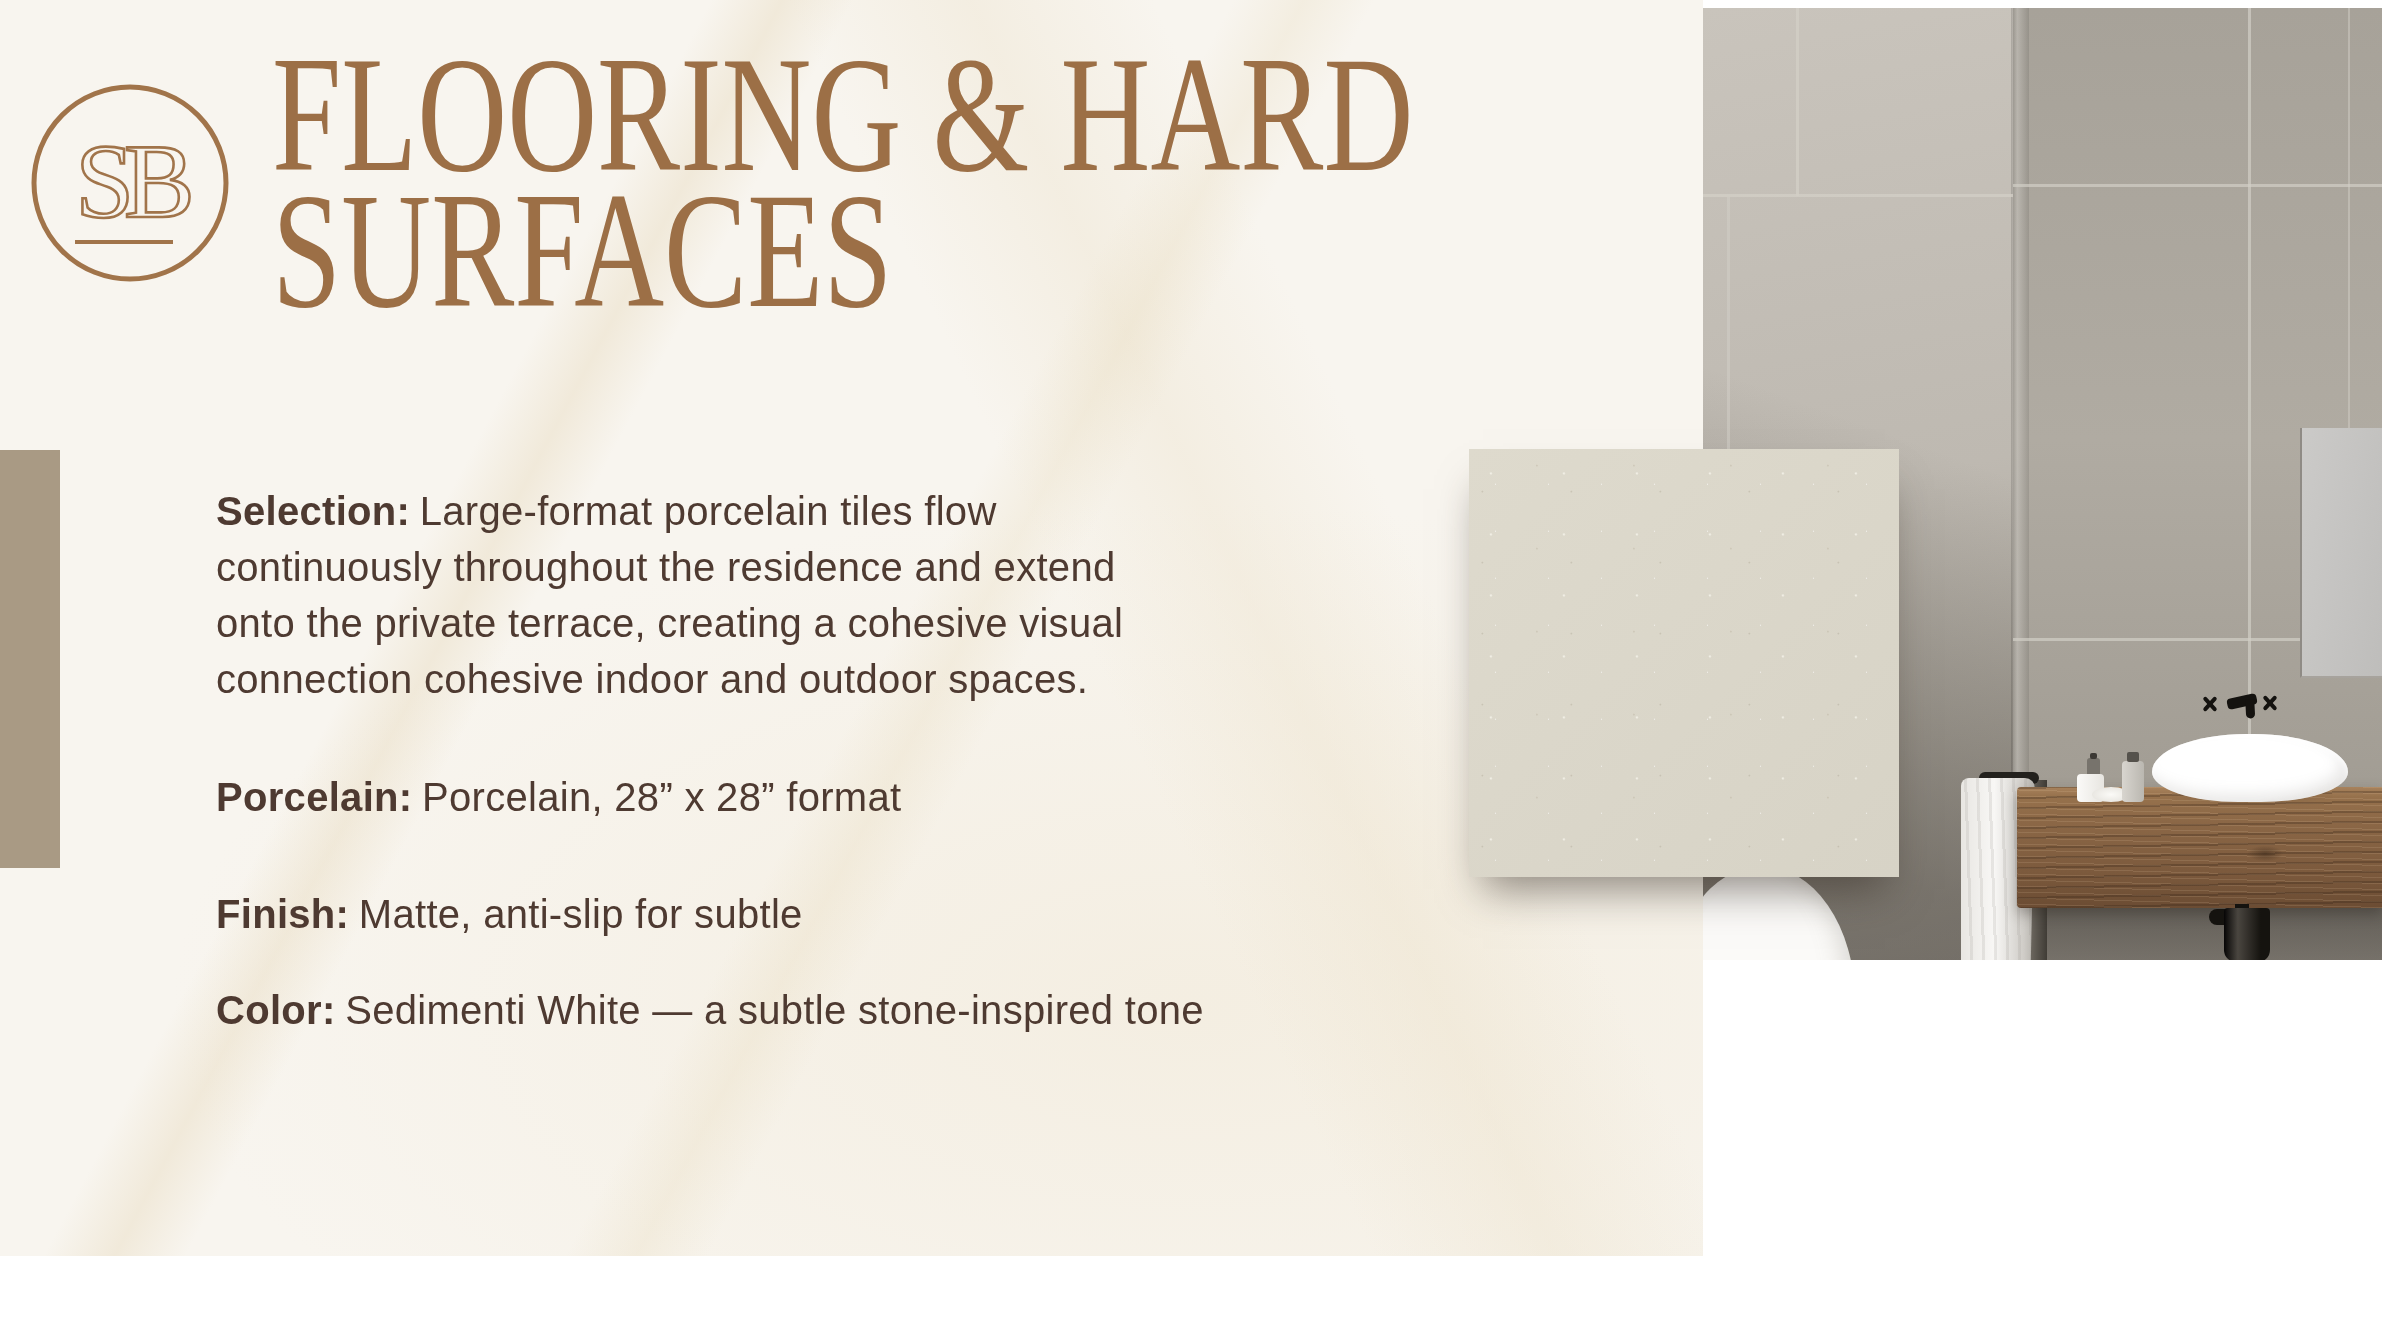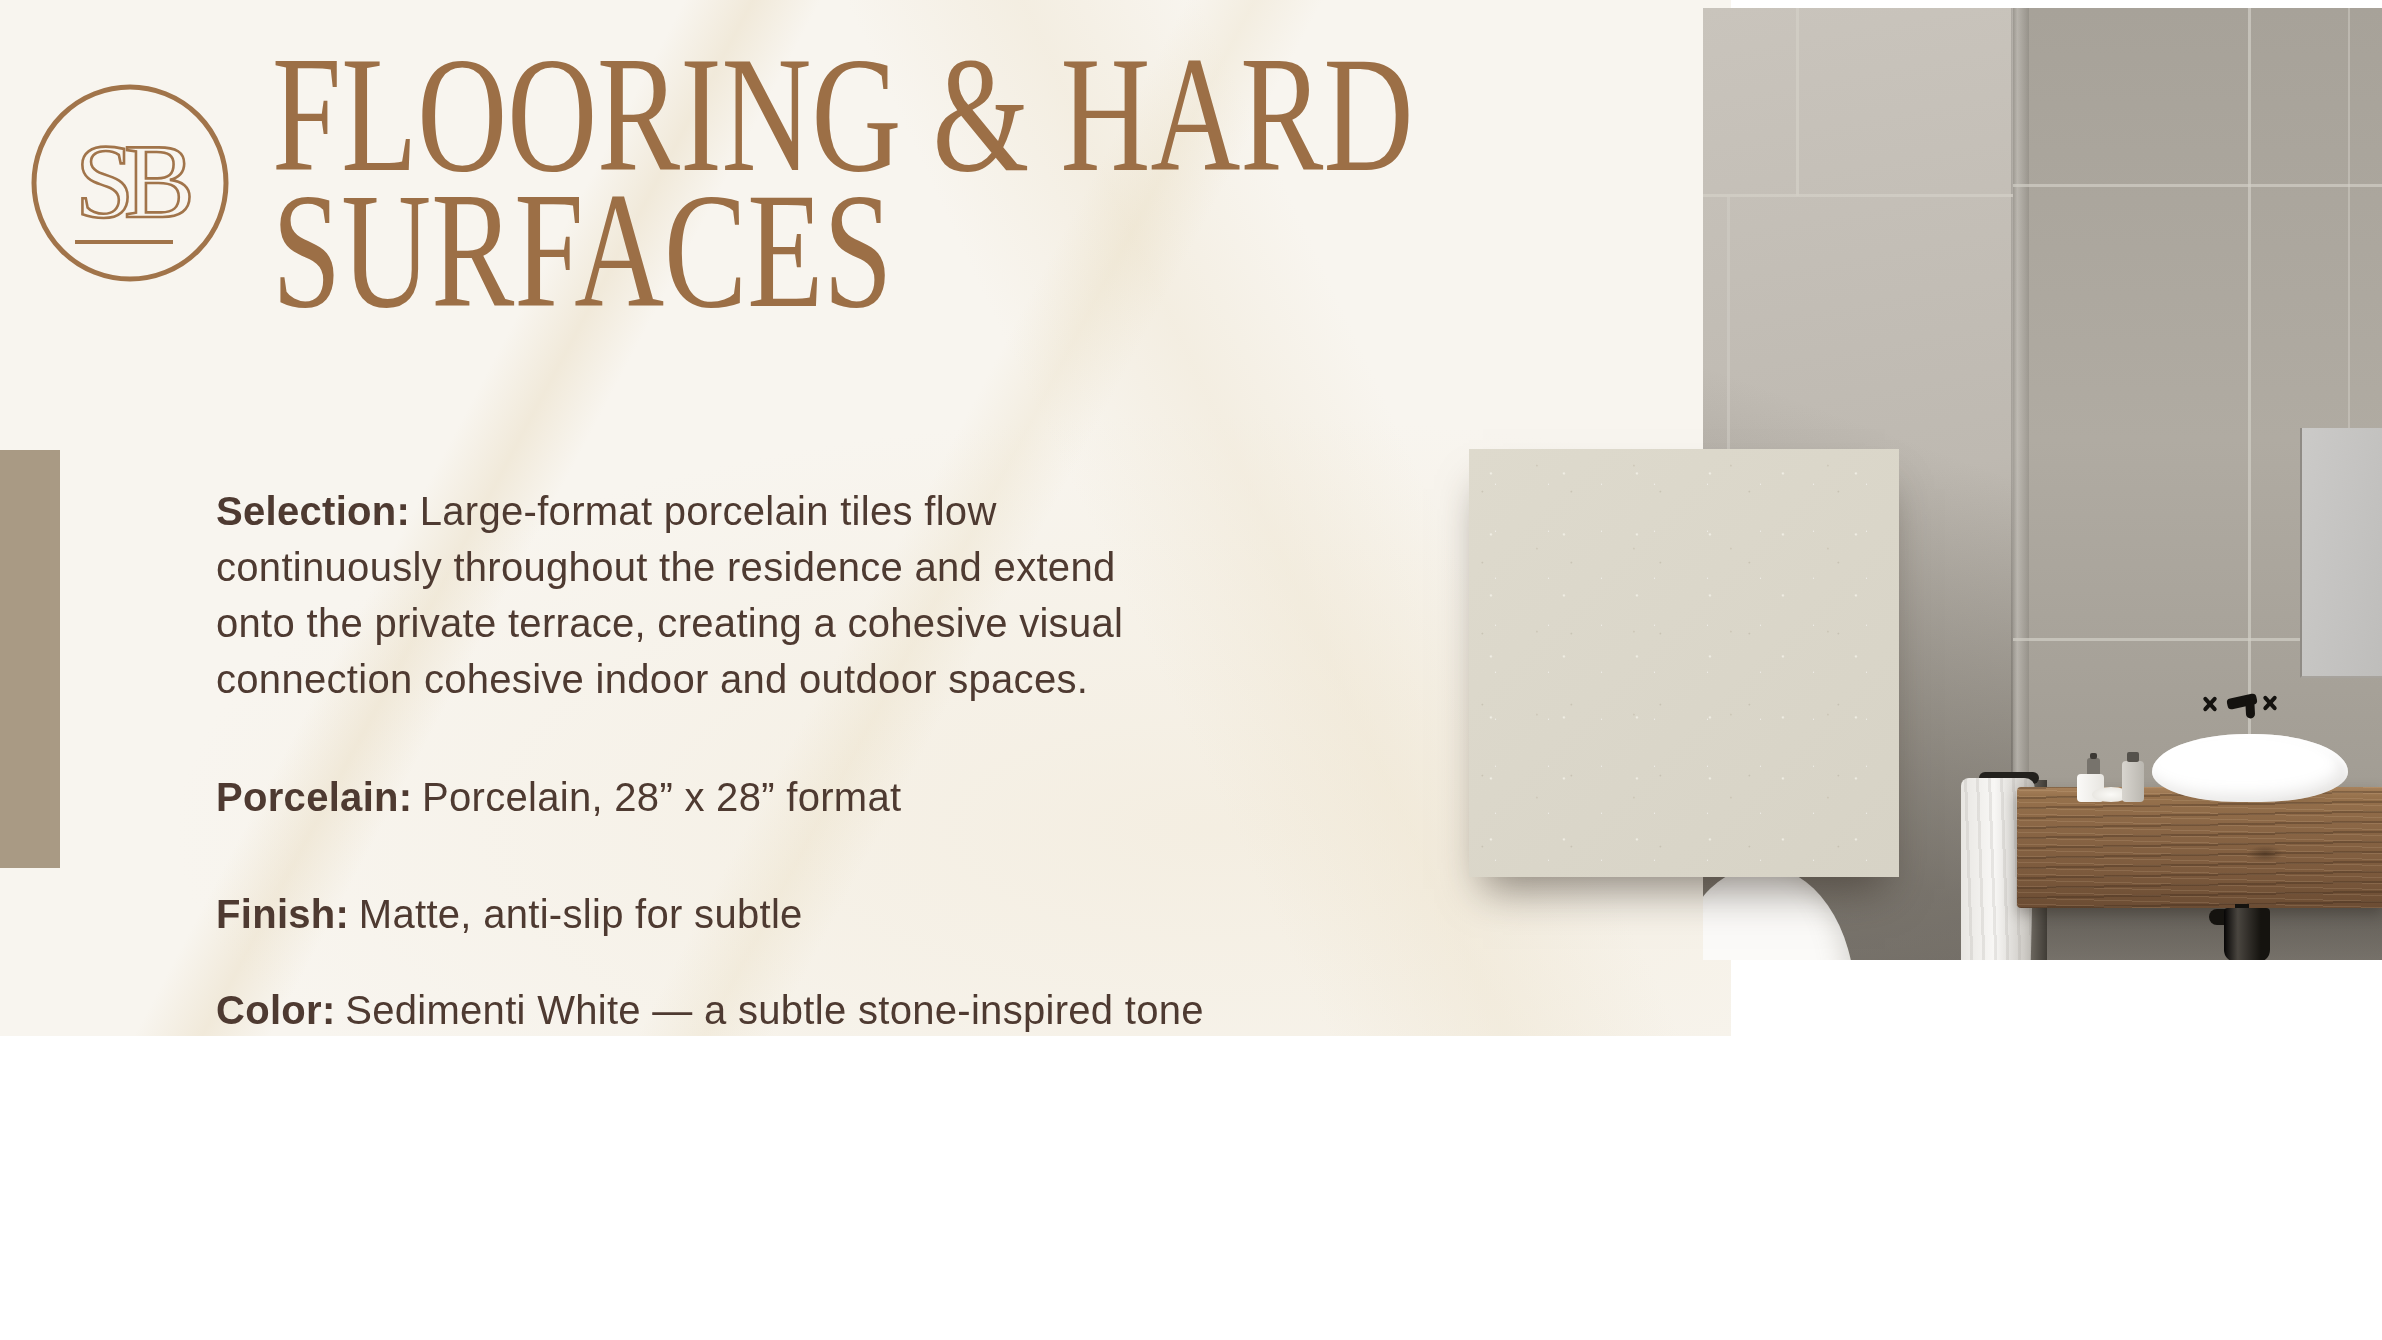--- a/index.html
+++ b/index.html
@@ -1,25 +1,24 @@
 <!DOCTYPE html>
 <html><head>
 <meta charset="utf-8">
 <style>
   html,body{margin:0;padding:0;background:#ffffff;}
   .slide{position:relative;width:2382px;height:1340px;overflow:hidden;font-family:"Liberation Sans",sans-serif;}
 
   
-  .left-panel{position:absolute;left:0;top:0;width:1703px;height:1036px;
+  .left-panel{position:absolute;left:0;top:0;width:1703px;height:1256px;
     background-color:#f8f5ef;
     background-image:
       linear-gradient(118deg, transparent 30%, rgba(222,203,163,.28) 33%, transparent 36%, transparent 52%, rgba(226,210,172,.22) 55%, transparent 58%),
       linear-gradient(65deg, transparent 60%, rgba(235,224,200,.35) 68%, transparent 76%),
       radial-gradient(60% 40% at 70% 80%, rgba(240,231,212,.5), transparent);
-    padding-left: 28px;
   }
   .logo{position:absolute;left:25px;top:82px;width:210px;height:203px;}
   .logo text{font-family:"Liberation Serif",serif;}
   .title{position:absolute;left:272px;top:46px;margin:0;font-family:"Liberation Serif",serif;
     font-weight:400;font-size:166px;line-height:136px;color:#9c6f46;letter-spacing:0;
     transform:scaleX(.75);transform-origin:0 0;}
   .title span{display:block;white-space:nowrap;}
   .accent-bar{position:absolute;left:0;top:450px;width:60px;height:418px;background:#a99a84;}
 
   .para{position:absolute;left:210px;width:1180px;margin:6px;font-size:40px;line-height:56px;

